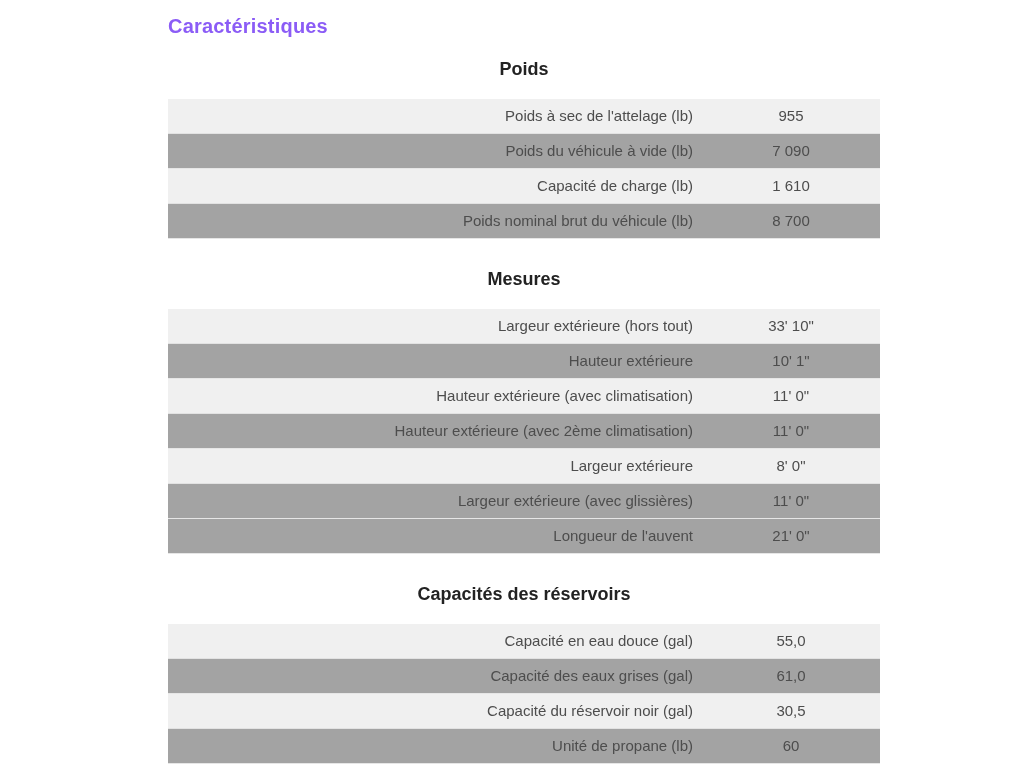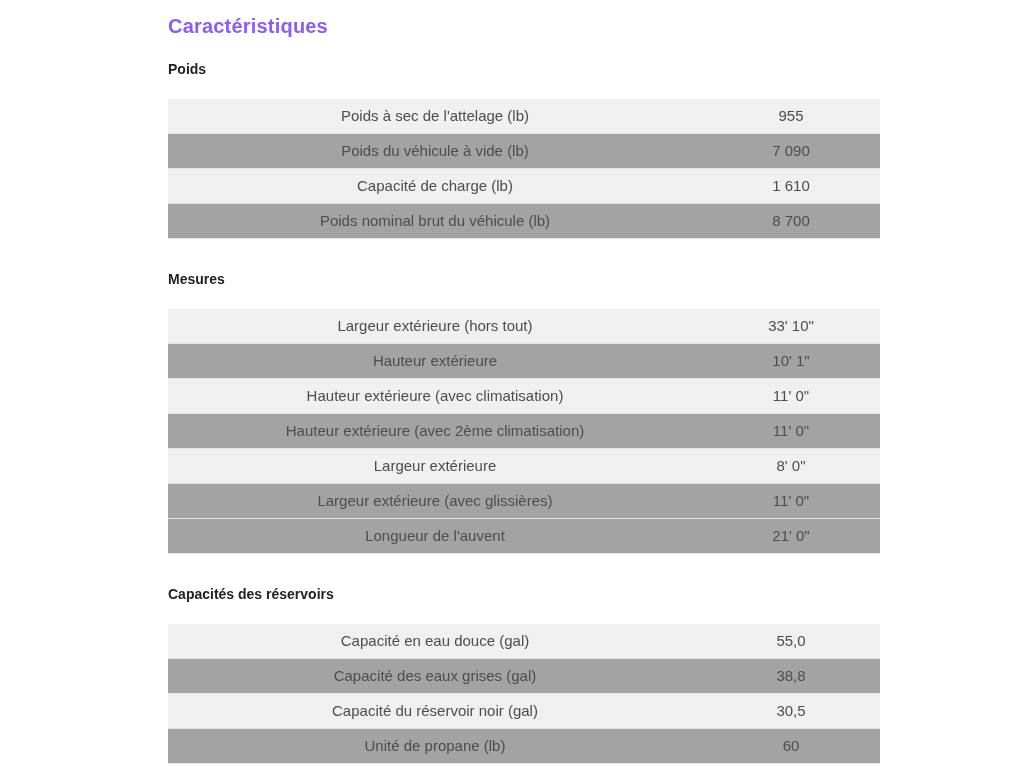--- a/index.html
+++ b/index.html
@@ -22,24 +22,25 @@
   .page-title {
     margin: 0;
     font-size: 20px;
     line-height: 20px;
     font-weight: 700;
     color: #8b5cf6;
     letter-spacing: 0.2px;
   }
   .section-heading {
     margin: 33px 0 22px 0;
-    font-size: 14px;
+    font-size: 18px;
     line-height: 15px;
     font-weight: 700;
     color: #222222;
+    text-align: center;
   }
   .spec-section:first-of-type .section-heading {
     margin-top: 26px;
   }
   table.spec-table {
     width: 100%;
     border-collapse: collapse;
     table-layout: fixed;
   }
   table.spec-table td {
@@ -50,21 +51,21 @@
     color: #4d4d4d;
     border-bottom: 1px solid #e6e6e6;
     background: #a3a3a3;
     overflow: hidden;
     white-space: nowrap;
   }
   table.spec-table tr.shaded td {
     background: #f0f0f0;
     border-bottom-color: #e2e2e2;
   }
-  td.label-cell { text-align: center; width: 75%; }
+  td.label-cell { text-align: right; width: 75%; }
   td.value-cell { text-align: center; width: 25%; }
 </style>
 </head>
 <body>
 
 <div class="content">
   <h2 class="page-title">Caractéristiques</h2>
 
   <div>
   <div class="spec-section">
@@ -130,21 +131,21 @@
   <div class="spec-section">
     <h3 class="section-heading">Capacités des réservoirs</h3>
     <table class="spec-table">
       <tbody>
             <tr class="shaded">
               <td class="label-cell">Capacité en eau douce (gal)</td>
               <td class="value-cell">55,0</td>
             </tr>
             <tr class="">
               <td class="label-cell">Capacité des eaux grises (gal)</td>
-              <td class="value-cell">38,8</td>
+              <td class="value-cell">61,0</td>
             </tr>
             <tr class="shaded">
               <td class="label-cell">Capacité du réservoir noir (gal)</td>
               <td class="value-cell">30,5</td>
             </tr>
             <tr class="">
               <td class="label-cell">Unité de propane (lb)</td>
               <td class="value-cell">60</td>
             </tr>
           </tbody>

